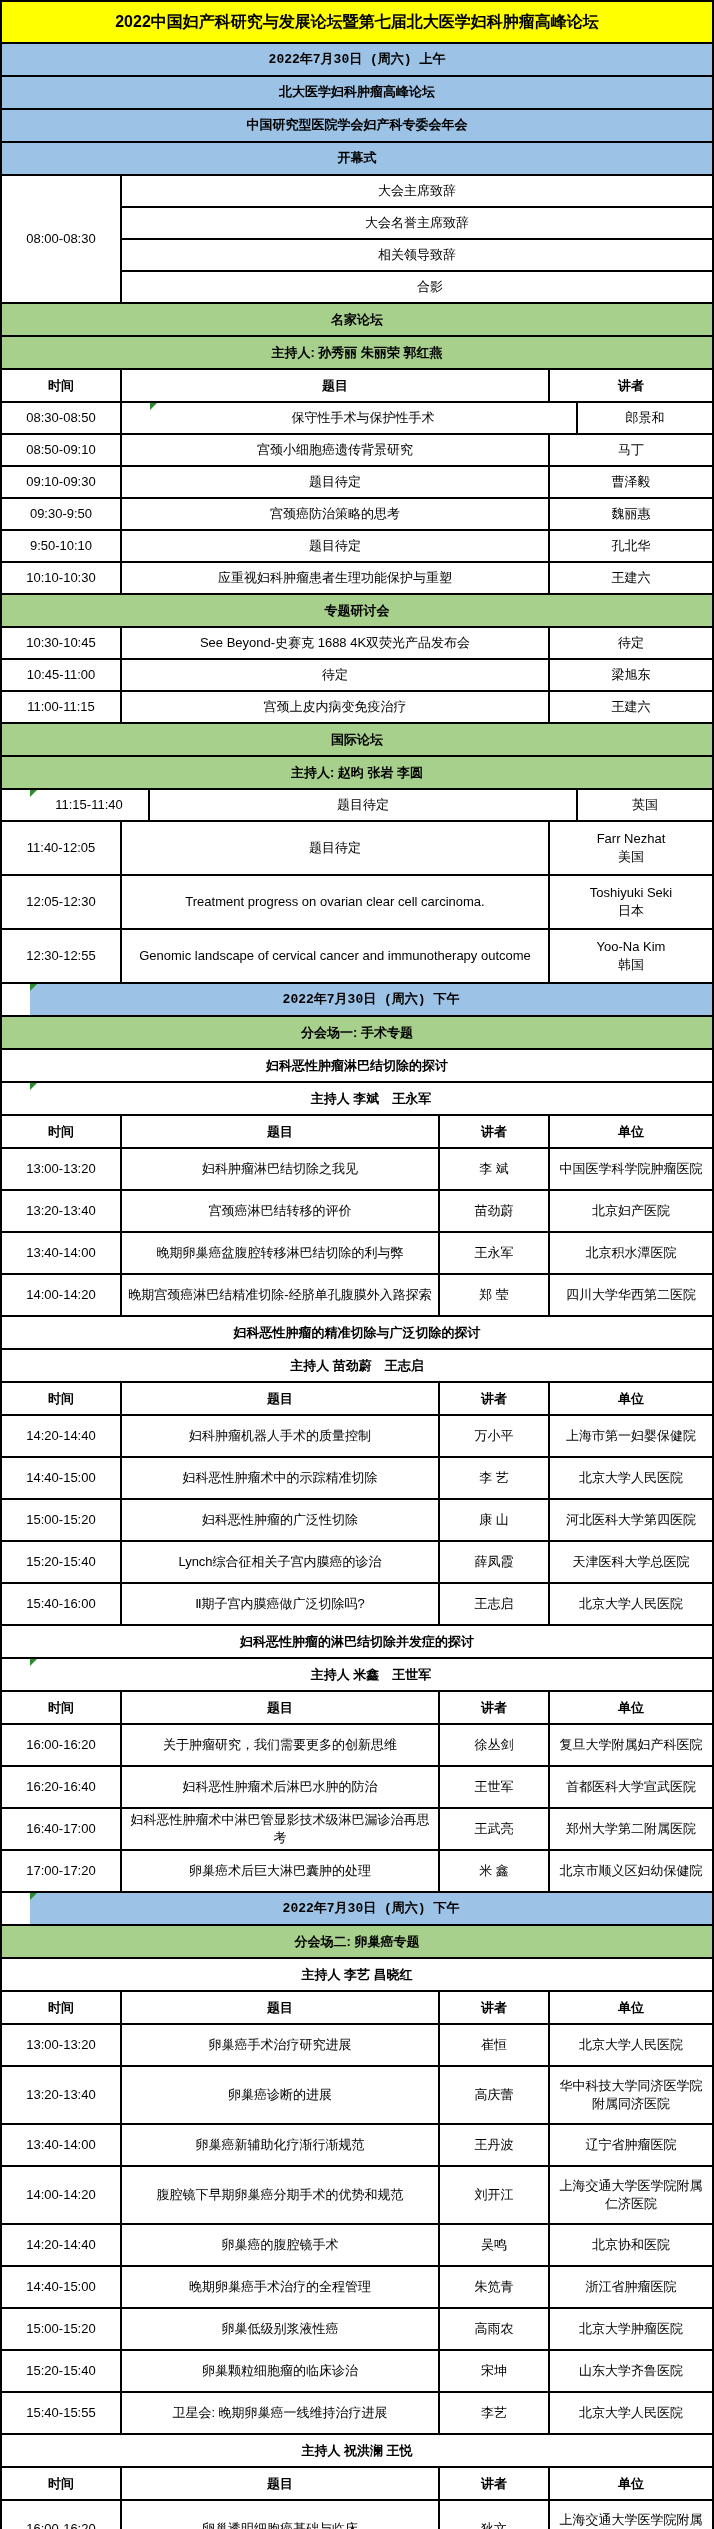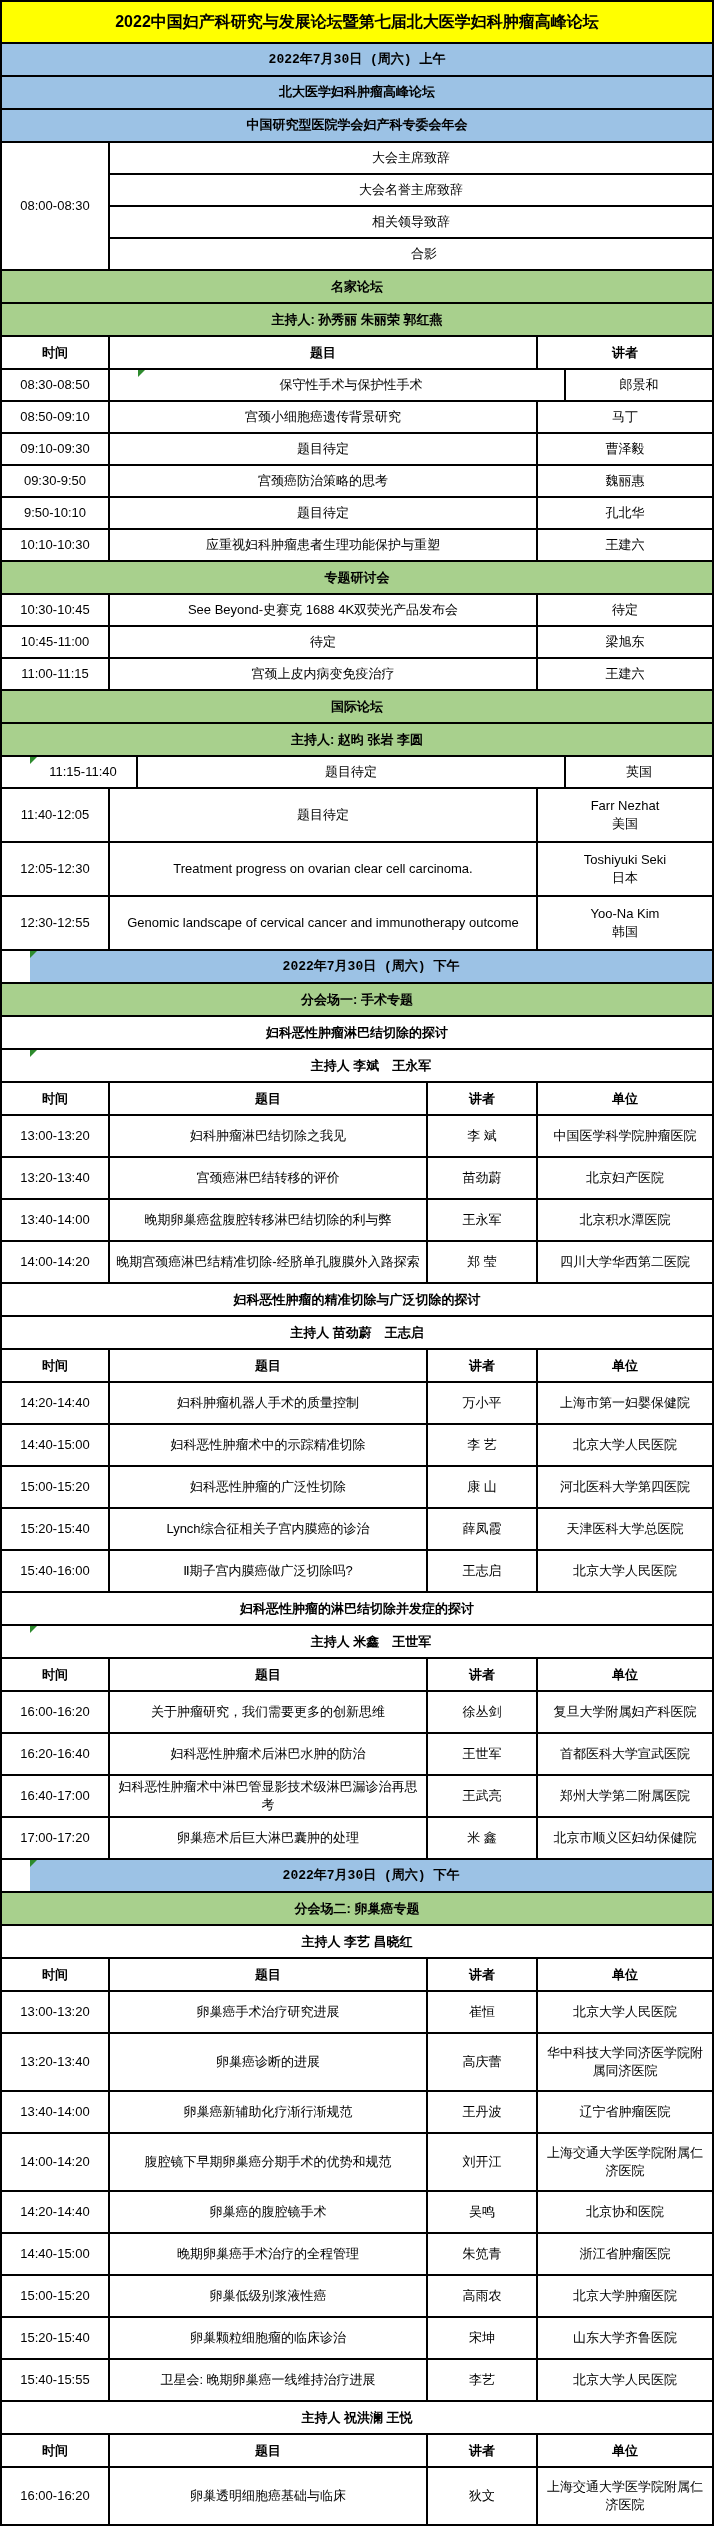--- a/index.html
+++ b/index.html
@@ -7,21 +7,21 @@
     --border:#000000; --flag:#2E8B2E; --text:#000000;
   }
   html,body{margin:0;padding:0;background:#fff;}
   body{width:714px;font-family:"Liberation Sans","DejaVu Sans",sans-serif;color:var(--text);}
   #schedule{width:714px;box-sizing:border-box;border:2px solid var(--border);border-bottom:none;}
   .row{display:flex;border-bottom:2px solid var(--border);align-items:stretch;}
   .cell{box-sizing:border-box;border-right:2px solid var(--border);display:flex;
         flex-direction:column;align-items:center;justify-content:center;text-align:center;
         padding:2px 4px;font-size:13px;line-height:1.35;}
   .row>.cell:last-child{border-right:none;}
-  .c-time{width:108px;flex:none;}
+  .c-time{width:120px;flex:none;}
   .c-topic{width:318px;flex:none;}
   .c-speaker{width:110px;flex:none;}
   .c-unit{flex:1;}
   .c-topic3{width:428px;flex:none;}
   .c-full{flex:1;}
   .stack{flex:1;display:flex;flex-direction:column;}
   .stack>.srow{display:flex;flex:1;border-bottom:2px solid var(--border);align-items:center;}
   .stack>.srow:last-child{border-bottom:none;margin-left:26px;}
   .srow>.cell:last-child{border-right:none;}
   .bold{font-weight:bold;}
@@ -50,20 +50,23 @@
     <div class="row">
       <div class="cell c-full bold h-band bg-blue">2022年7月30日 (周六) 上午</div>
     </div>
     <div class="row">
       <div class="cell c-full bold h-band bg-blue">北大医学妇科肿瘤高峰论坛</div>
     </div>
     <div class="row">
       <div class="cell c-full bold h-band bg-blue">中国研究型医院学会妇产科专委会年会</div>
     </div>
     <div class="row">
+      <div class="cell c-full bold h-band bg-blue">开幕式</div>
+    </div>
+    <div class="row">
       <div class="cell c-time">08:00-08:30</div>
       <div class="stack">
         <div class="srow">
           <div class="cell c-full h-open">大会主席致辞</div>
         </div>
         <div class="srow">
           <div class="cell c-full h-open">大会名誉主席致辞</div>
         </div>
         <div class="srow">
           <div class="cell c-full h-open">相关领导致辞</div>

